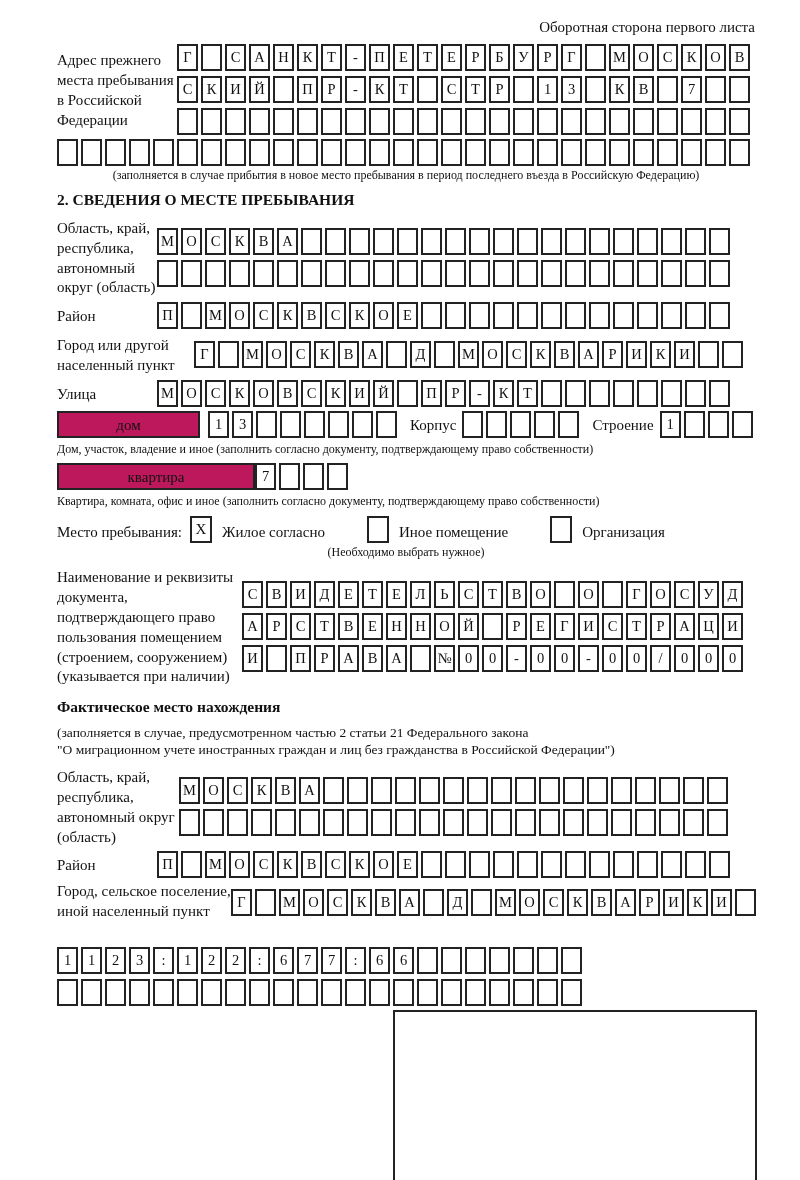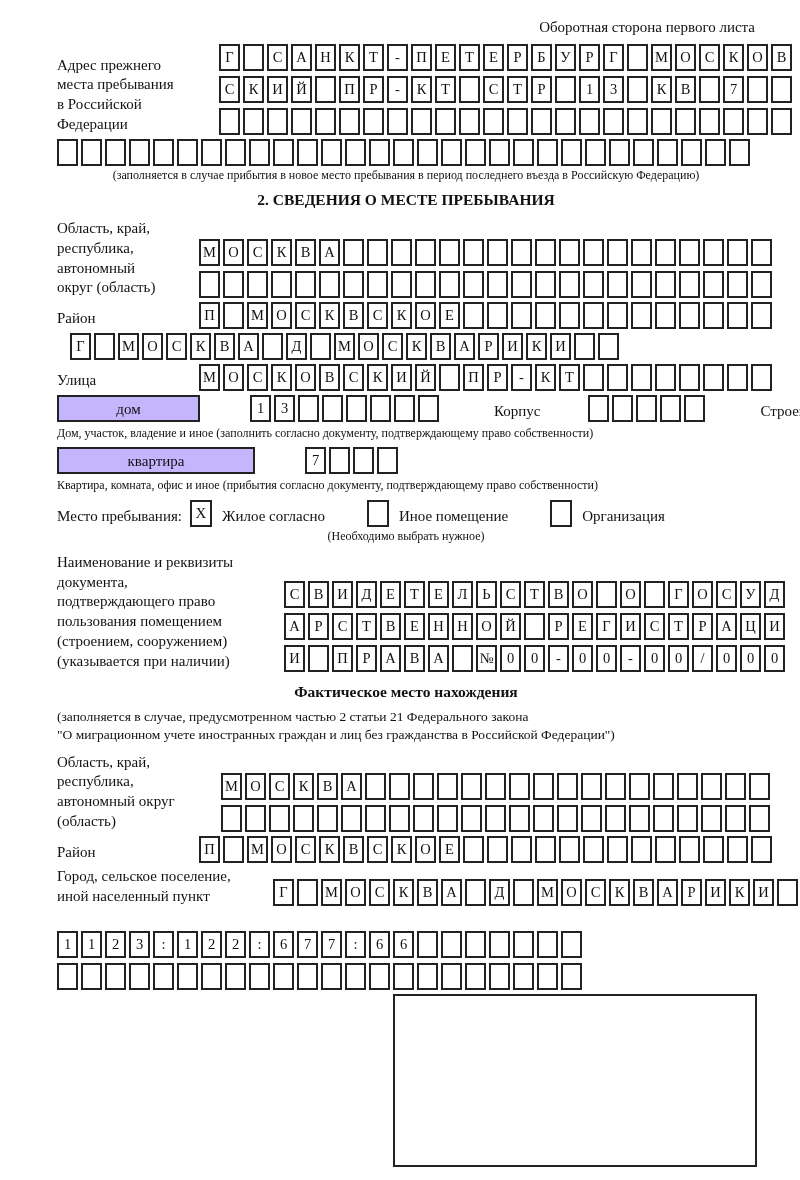--- a/index.html
+++ b/index.html
@@ -5,47 +5,47 @@
   html,body{margin:0;padding:0;background:#fff;}
   body{
     width:800px;height:1180px;box-sizing:border-box;
     padding:18px 45px 10px 57px;
     font-family:"Liberation Serif","DejaVu Serif",serif;
     color:#111;font-size:15px;line-height:1.32;
     -webkit-font-smoothing:antialiased;
   }
   .right{text-align:right;}
   .center{text-align:center;}
-  .frow{display:flex;align-items:flex-end;margin-bottom:4px;gap:42px;}
+  .frow{display:flex;align-items:center;margin-bottom:4px;}
   .flabel{flex:0 0 auto;padding-top:3px;}
   .w120{width:120px;}
   .w100{width:100px;}
   .w124{width:124px;}
   .w122{width:122px;}
   .w174{width:174px;}
   .w170{width:170px;}
   .w185{width:185px;}
   .cellcol{display:flex;flex-direction:column;gap:5px;}
   .cells{display:flex;flex-wrap:nowrap;}
   .cell{
     box-sizing:border-box;flex:0 0 auto;
     width:21px;height:27px;margin-right:3px;
     border:2px solid #222;background:#fff;
     text-align:center;font-size:14.5px;line-height:23px;
     font-family:"Liberation Serif","DejaVu Serif",serif;
   }
   .widebox{
     box-sizing:border-box;height:27px;border:2px solid #222;
-    text-align:center;line-height:24px;background:#c4b5fd;flex:0 0 auto;
+    text-align:center;line-height:24px;background:#be185d;flex:0 0 auto;
   }
   .wb-dom{width:143px;margin-right:8px;}
-  .wb-kv{width:198px;margin-right:8px;}
+  .wb-kv{width:198px;}
   .inline-label{padding:3px 6px 0 10px;flex:0 0 auto;}
   .caption{font-size:12px;margin:1px 0 5px 0;}
-  .sec-title{font-weight:bold;text-align:center;margin:6px 0 6px 0;font-size:15.5px;}
+  .sec-title{font-weight:bold;margin:6px 0 6px 0;font-size:15.5px;}
   .chkrow{display:flex;align-items:flex-end;margin:6px 0 2px 0;}
   .chkbox{
     box-sizing:border-box;width:22px;height:27px;border:2px solid #222;
     text-align:center;line-height:23px;margin:0 10px 0 8px;flex:0 0 auto;background:#fff;
   }
   .chklabel{flex:0 0 auto;}
   .gap38{width:34px;flex:0 0 auto;}
   .indent12{margin-left:13px;}
   .cad-offset{margin-top:21px;}
   .stamp-wrap{width:364px;margin-left:336px;margin-top:4px;}
@@ -260,20 +260,21 @@
       <span class="cell"></span>
       <span class="cell"></span>
       <span class="cell"></span>
       <span class="cell"></span>
       <span class="cell"></span>
       <span class="cell"></span>
     </div>
 </div>
 
 <div class="frow">
+  <div class="flabel w124">Город или другой населенный пункт</div>
   <div class="cells indent12">
       <span class="cell">Г</span>
       <span class="cell"></span>
       <span class="cell">М</span>
       <span class="cell">О</span>
       <span class="cell">С</span>
       <span class="cell">К</span>
       <span class="cell">В</span>
       <span class="cell">А</span>
       <span class="cell"></span>
@@ -356,21 +357,21 @@
 
 <div class="frow">
   <div class="widebox wb-kv">квартира</div>
   <div class="cells">
       <span class="cell">7</span>
       <span class="cell"></span>
       <span class="cell"></span>
       <span class="cell"></span>
     </div>
 </div>
-<div class="caption">Квартира, комната, офис и иное (прибытия согласно документу, подтверждающему право собственности)</div>
+<div class="caption">Квартира, комната, офис и иное (заполнить согласно документу, подтверждающему право собственности)</div>
 
 <div class="chkrow">
   <div class="chklabel">Место пребывания:</div>
   <div class="chkbox">X</div>
   <div class="chklabel">Жилое согласно</div>
   <div class="gap38"></div>
   <div class="chkbox"></div>
   <div class="chklabel">Иное помещение</div>
   <div class="gap38"></div>
   <div class="chkbox"></div>

